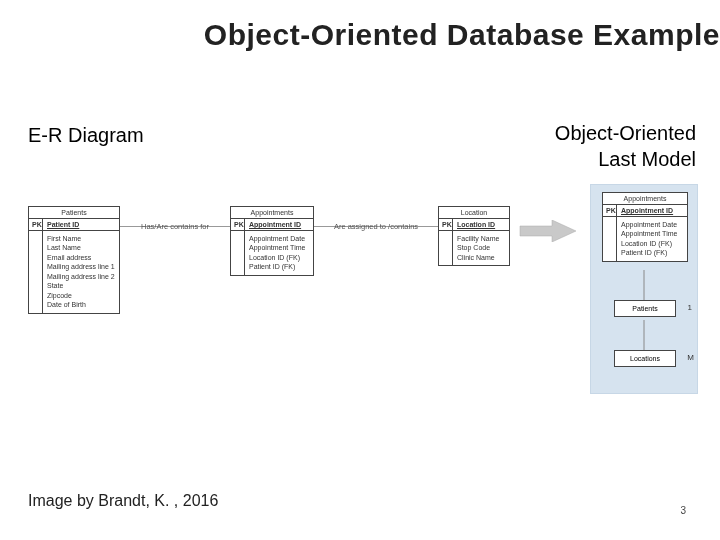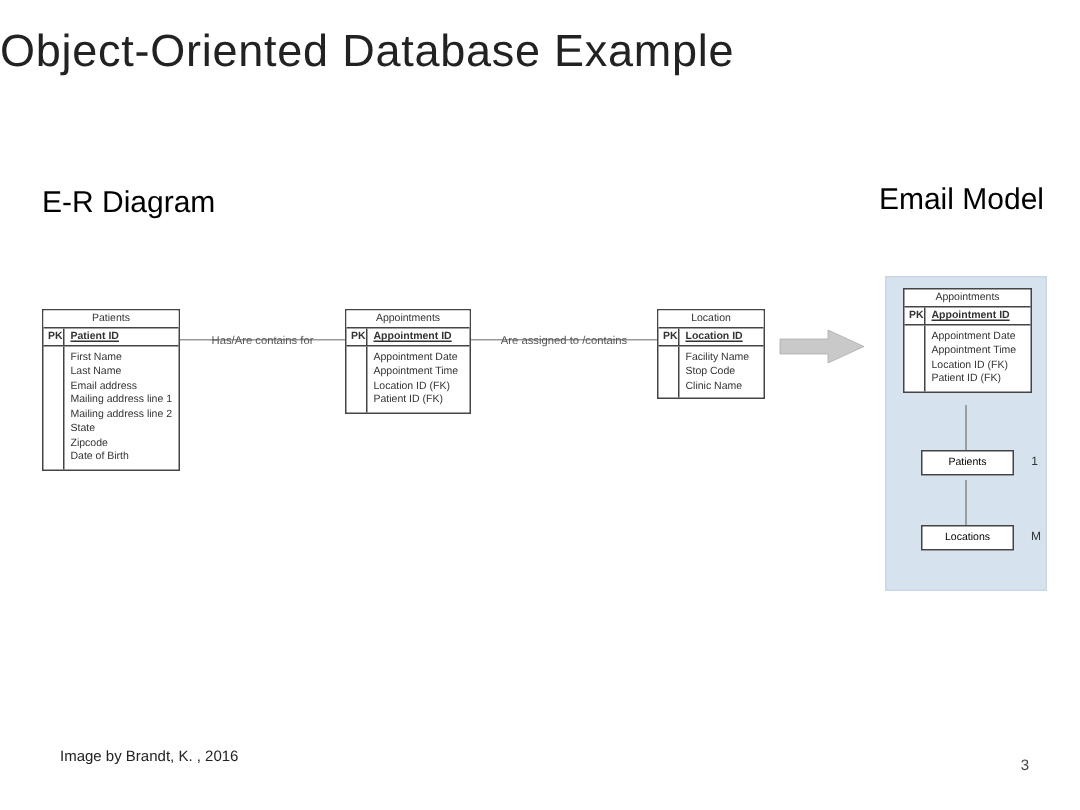--- a/index.html
+++ b/index.html
@@ -1,49 +1,50 @@
 <!DOCTYPE html>
 <html><head>
 <meta charset="utf-8">
 <style>
   * { box-sizing: border-box; margin: 0; padding: 0; }
   html, body { width: 720px; height: 540px; background: #fff; font-family: Verdana, Arial, sans-serif; }
   .slide { position: relative; width: 720px; height: 540px; }
-  .title { position: absolute; top: 18px; left: 0; width: 720px; text-align: left; font-size: 30px; font-weight: 400; color: #222; letter-spacing: 0.5px; }
+  .title { position: absolute; top: 18px; left: 0; width: 720px; text-align: right; font-size: 30px; font-weight: 700; color: #222; letter-spacing: 0.5px; }
   .label-left { position: absolute; top: 124px; left: 28px; font-size: 20px; font-weight: 400; color: #000; }
   .label-right { position: absolute; top: 120px; right: 24px; font-size: 20px; font-weight: 400; color: #000; text-align: right; line-height: 1.3; }
   .diagram { position: absolute; top: 200px; left: 28px; right: 22px; height: 200px; }
   .entity { position: absolute; background: #fff; border: 1px solid #444; font-size: 7px; color: #333; }
   .entity .head { border-bottom: 1px solid #444; text-align: center; font-weight: 500; padding: 2px 3px; background: #fff; }
   .entity .pkrow { display: flex; border-bottom: 1px solid #444; }
   .entity .pkcol { border-right: 1px solid #444; padding: 2px 3px; font-weight: 600; width: 14px; text-align: center; }
   .entity .pkval { padding: 2px 4px; text-decoration: underline; font-weight: 600; flex: 1; }
   .entity .attrs { display: flex; }
   .entity .attrs .lcol { border-right: 1px solid #444; width: 14px; }
   .entity .attrs ul { list-style: none; padding: 3px 4px; line-height: 1.35; flex: 1; }
   .rel { position: absolute; font-size: 7.5px; color: #555; top: 22px; text-align: center; }
   .line { position: absolute; height: 1px; background: #999; top: 26px; }
   .arrow { position: absolute; top: 24px; }
   .arrow svg { display: block; }
   .oo-panel { position: absolute; top: 184px; right: 22px; width: 108px; height: 210px; background: #d6e3ef; border: 1px solid #c7d7e6; }
   .oo-box { position: absolute; background: #fff; border: 1px solid #444; font-size: 7px; color: #333; }
   .oo-box .head { border-bottom: 1px solid #444; text-align: center; font-weight: 500; padding: 2px 3px; }
   .oo-simple { position: absolute; background: #fff; border: 1px solid #444; font-size: 7px; text-align: center; padding: 4px 0; }
   .card { position: absolute; font-size: 8px; color: #333; }
-  .credit { position: absolute; bottom: 30px; left: 40px; font-size: 10px; color: #222; }
+  .credit { position: absolute; bottom: 30px; left: 28px; font-size: 16px; color: #222; }
   .pagenum { position: absolute; bottom: 24px; right: 34px; font-size: 10px; color: #444; }
 </style>
 </head>
 <body>
 
 <div class="slide">
   <div class="title">Object-Oriented Database Example</div>
   <div class="label-left">E-R Diagram</div>
   <div class="label-right">
-    <div>Email Model</div>
+    <div>Object-Oriented</div>
+    <div>Last Model</div>
   </div>
 
   <div class="oo-panel"></div>
 
   <div class="diagram">
 
     <div class="entity" style="left:0; top:6px; width:92px;">
       <div class="head">Patients</div>
       <div class="pkrow">
         <div class="pkcol">PK</div>

